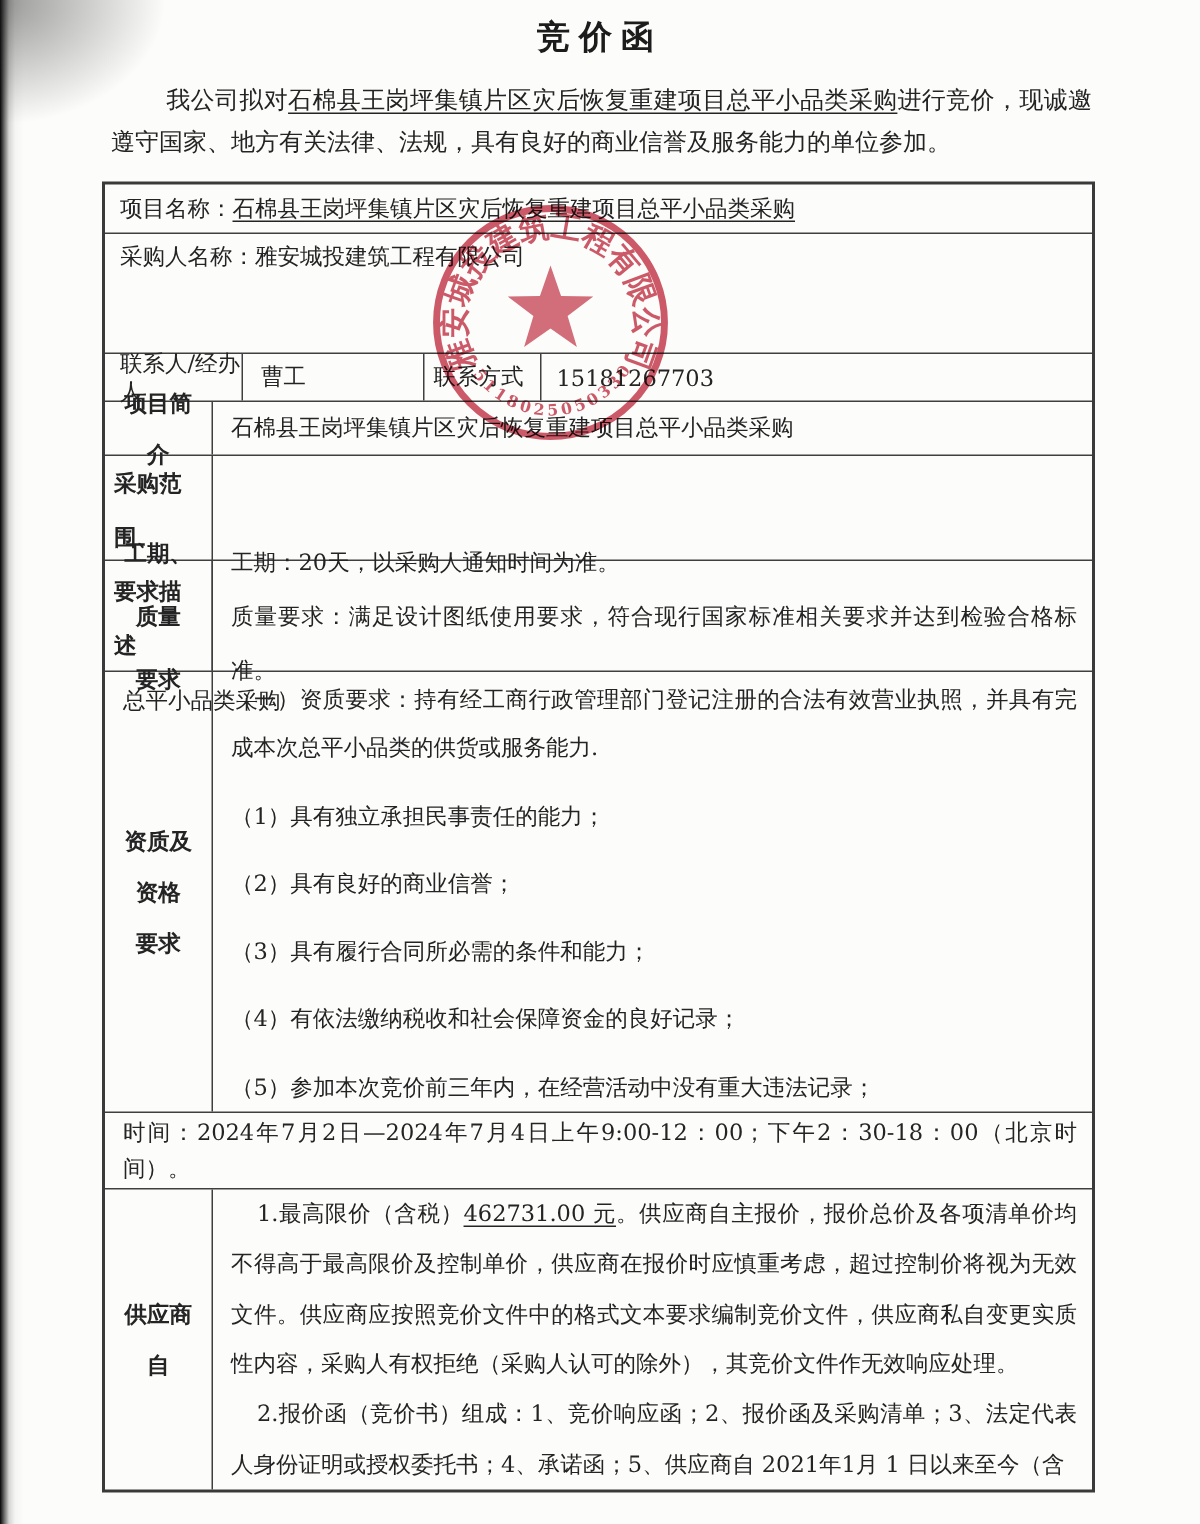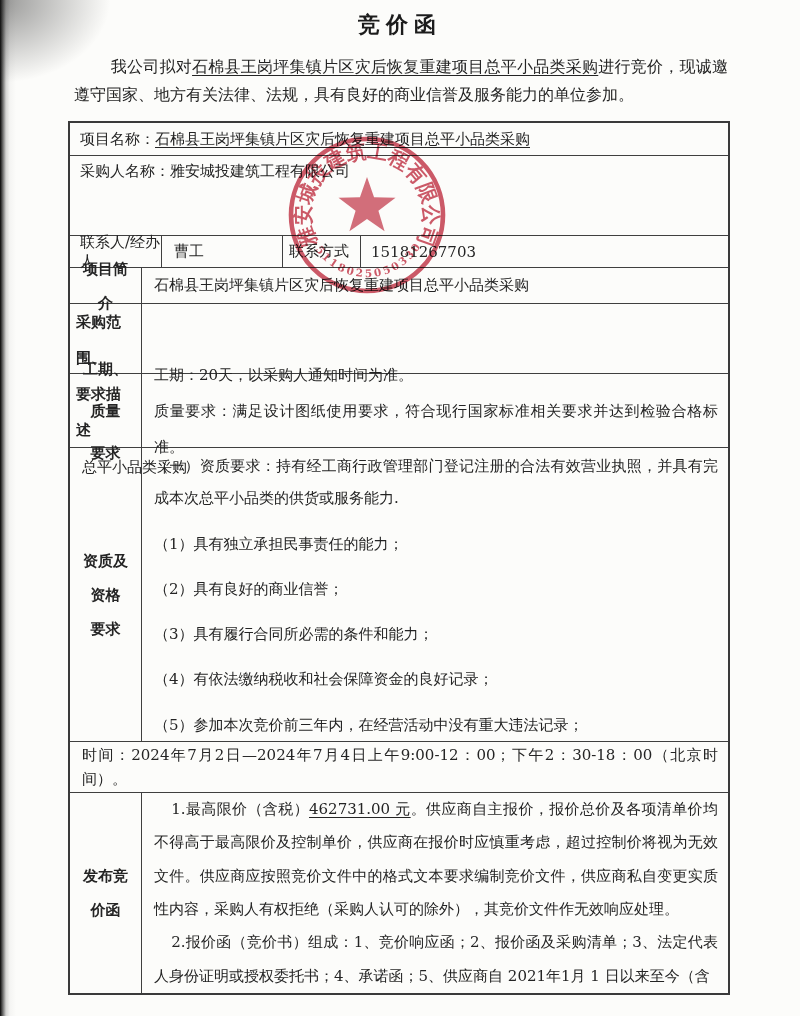--- a/index.html
+++ b/index.html
@@ -172,21 +172,21 @@
         <div>（4）有依法缴纳税收和社会保障资金的良好记录；</div>
         <div>（5）参加本次竞价前三年内，在经营活动中没有重大违法记录；</div>
       </div>
     </div>
 
     <div class="trow r8">
       <div class="cell c-content pub">时间：2024年7月2日—2024年7月4日上午9:00-12：00；下午2：30-18：00（北京时间）。</div>
     </div>
 
     <div class="trow r9">
-      <div class="cell c-label vline">发布竞价函</div>
+      <div class="cell c-label vline">供应商自</div>
       <div class="cell c-content quote">
         <p><span>1.最高限价（含税）</span><span class="u">462731.00 元</span><span>。供应商自主报价，报价总价及各项清单价均不得高于最高限价及控制单价，供应商在报价时应慎重考虑，超过控制价将视为无效文件。供应商应按照竞价文件中的格式文本要求编制竞价文件，供应商私自变更实质性内容，采购人有权拒绝（采购人认可的除外），其竞价文件作无效响应处理。</span></p>
         <p>2.报价函（竞价书）组成：1、竞价响应函；2、报价函及采购清单；3、法定代表人身份证明或授权委托书；4、承诺函；5、供应商自 2021年1月 1 日以来至今（含</p>
       </div>
     </div>
 
   </div>
 
   <svg class="seal" viewBox="-96 -96 192 192">
     <g fill="#c5394b" stroke="none" opacity="0.9">

